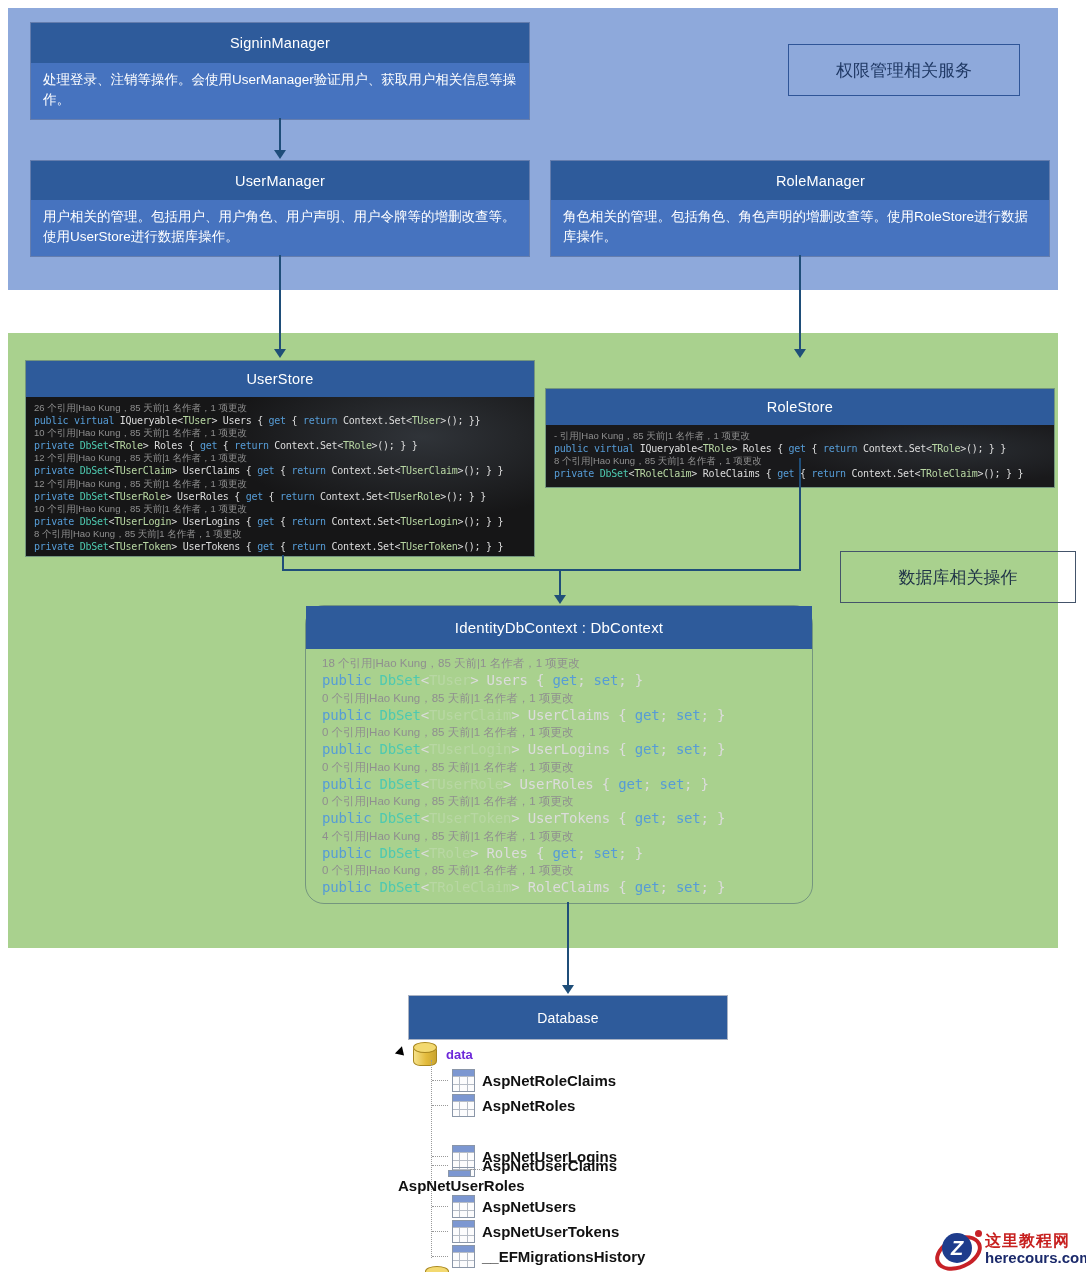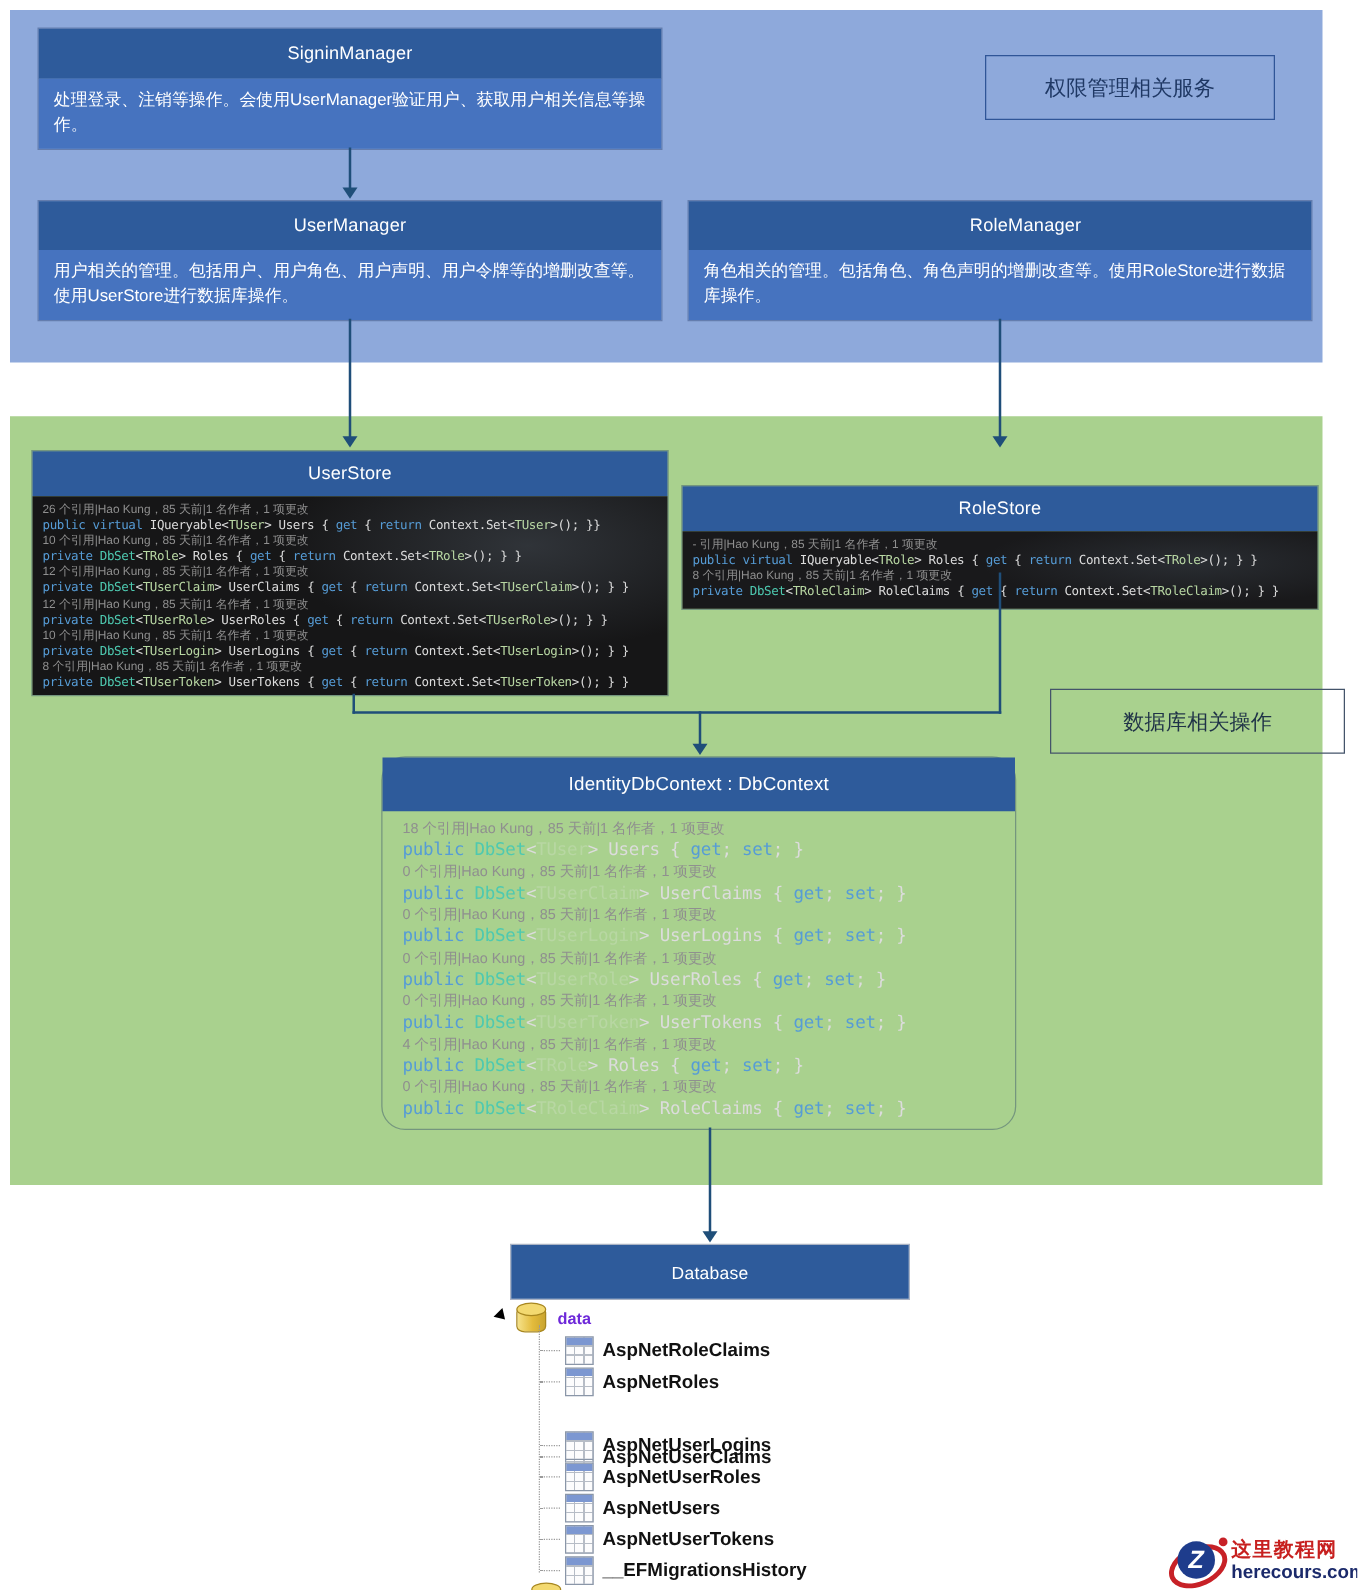--- a/index.html
+++ b/index.html
@@ -198,21 +198,21 @@
       <div class="tree-row" style="top: 50.4px; margin-top: 35px;">
         <div class="tree-stub"></div>
         <div class="tbl-icon"></div>
         <div class="tree-label">AspNetUserClaims</div>
       </div>
       <div class="tree-row" style="top: 75.6px;">
         <div class="tree-stub"></div>
         <div class="tbl-icon"></div>
         <div class="tree-label">AspNetUserLogins</div>
       </div>
-      <div class="tree-row" style="top: 100.8px;">
+      <div class="tree-row" style="top: 100.8px; flex-direction: column;">
         <div class="tree-stub"></div>
         <div class="tbl-icon"></div>
         <div class="tree-label">AspNetUserRoles</div>
       </div>
       <div class="tree-row" style="top: 126px;">
         <div class="tree-stub"></div>
         <div class="tbl-icon"></div>
         <div class="tree-label">AspNetUsers</div>
       </div>
       <div class="tree-row" style="top: 151.2px;">

